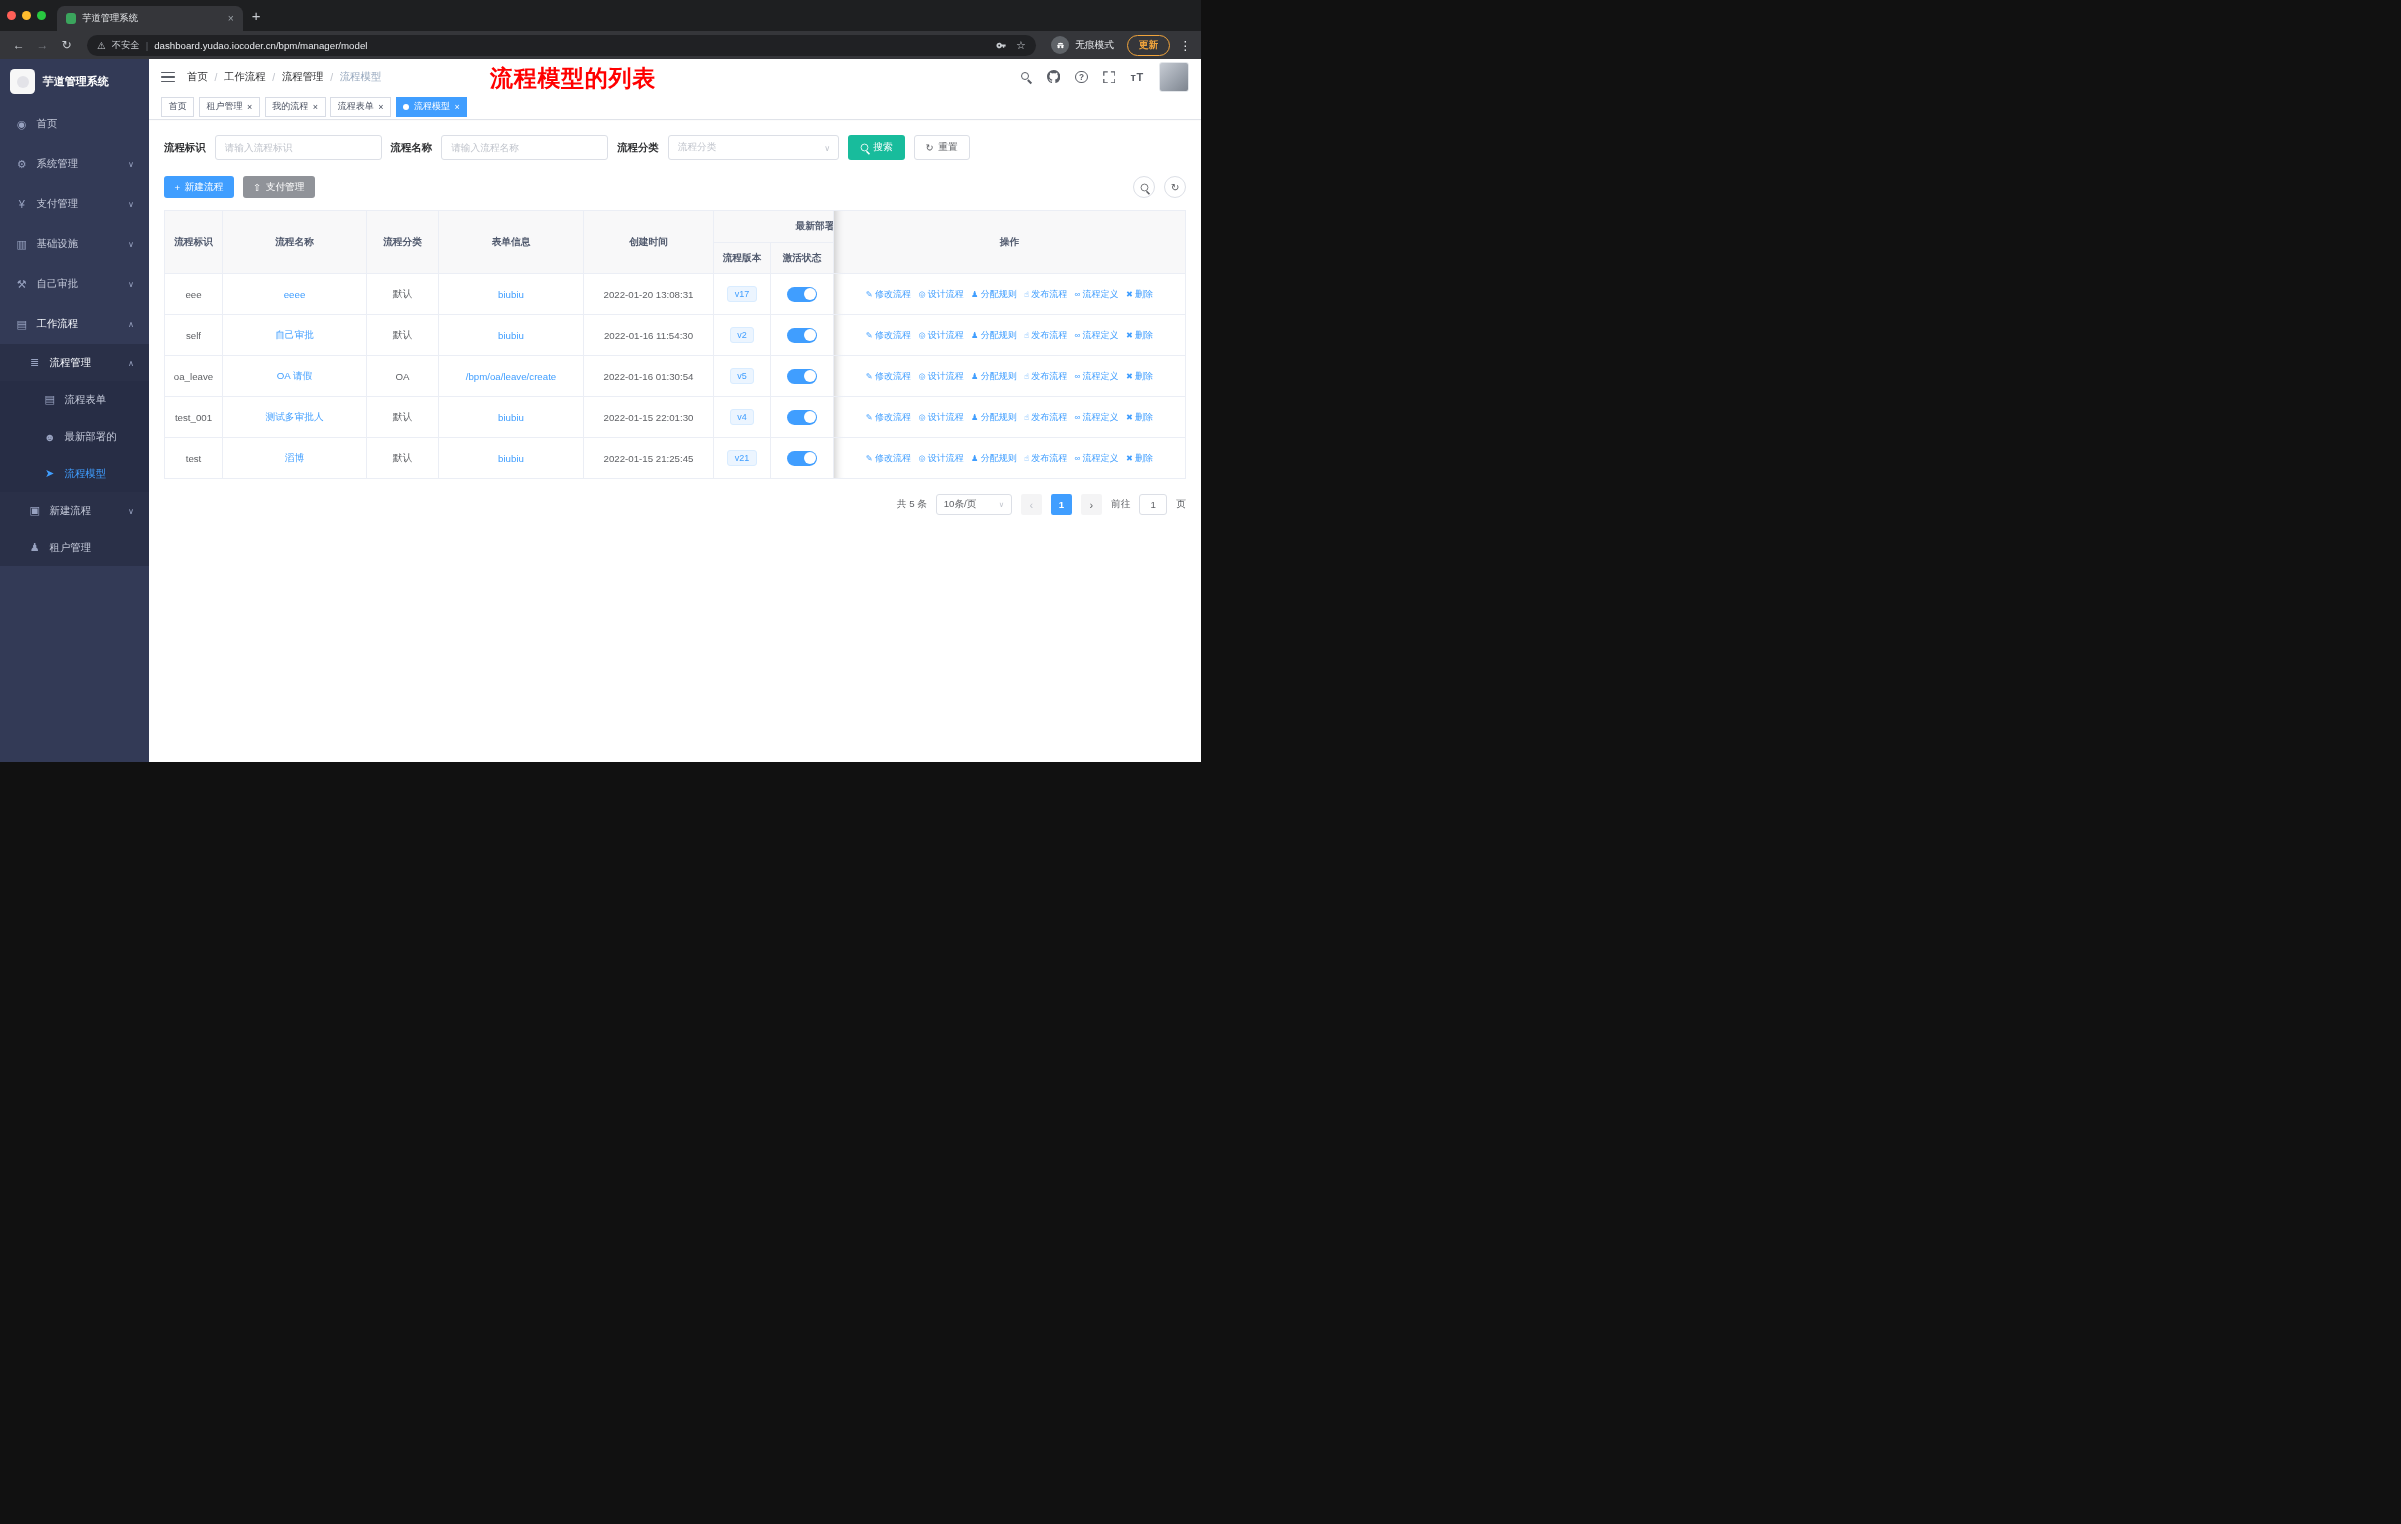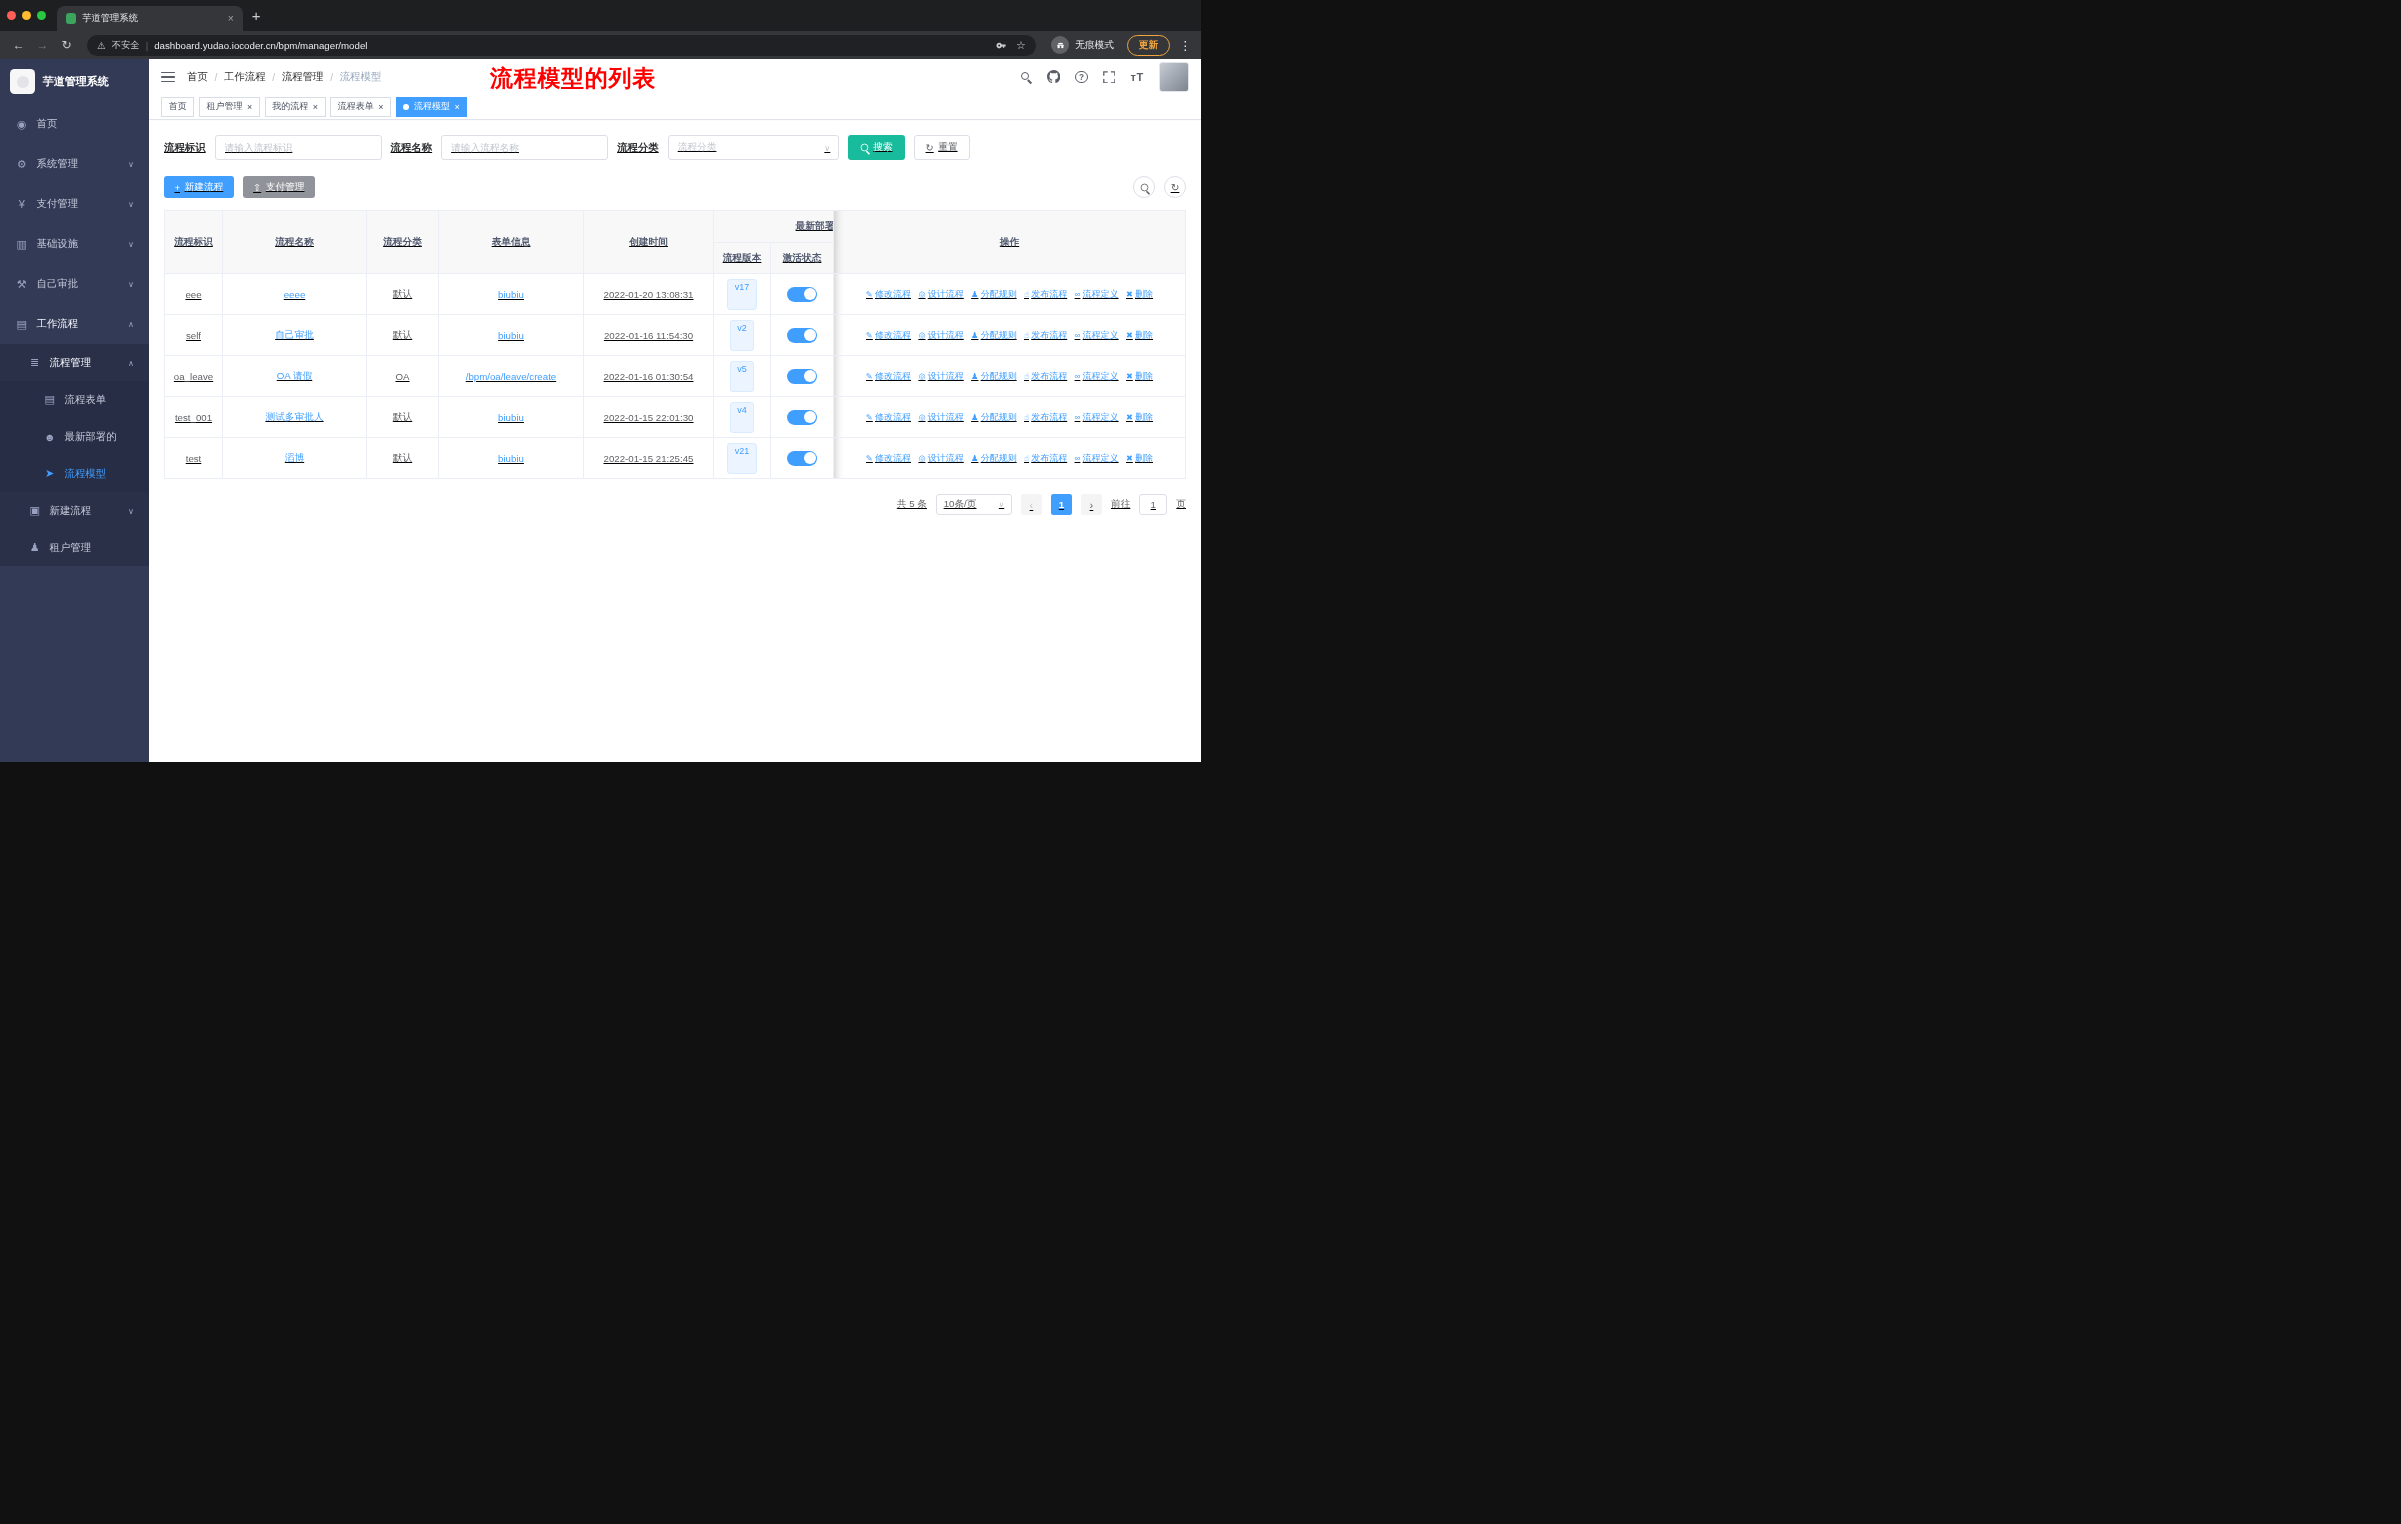--- a/index.html
+++ b/index.html
@@ -75,21 +75,21 @@
   .mag::after { content:""; position:absolute; width:4.5px; height:1.5px; background:currentColor; left:7px; top:7.8px; transform:rotate(45deg); transform-origin:left center; }
   .mag.small { width:9px; height:9px; transform:scale(.85); }
 
   .tagsbar { height:25px; display:flex; align-items:center; gap:4.5px; padding:0 12px; border-bottom:0.7px solid #e0e3e9; box-shadow:0 0.7px 1.5px rgba(0,0,0,.03); flex:none; }
   .vtab { height:19.4px; display:inline-flex; align-items:center; gap:4.5px; padding:0 6.7px; border:0.7px solid #d8dce5; background:#fff; font-size:9px; color:#495060; cursor:pointer; white-space:nowrap; }
   .vtab .x { font-size:9px; color:inherit; }
   .vtab.active { background:#409eff; border-color:#409eff; color:#fff; }
   .vtab .dot { width:6px; height:6px; border-radius:50%; background:#fff; }
 
   
-  .content { flex:1; padding:15px 15px 8px; overflow:hidden;text-decoration:underline; }
+  .content { flex:1; padding:15px 15px 8px; overflow:hidden; }
   .filters { display:flex; align-items:center; gap:9px; flex-wrap:nowrap; }
   .f-label { font-size:10.4px; font-weight:700; color:#303133; white-space:nowrap; }
   .f-input { width:167px; height:25px; border:0.7px solid #dcdfe6; border-radius:3px; padding:0 9px; font-size:9.7px; color:#606266; outline:none; background:#fff; }
   .f-input::placeholder { color:#c0c4cc; }
   .f-select { width:171px; height:25px; border:0.7px solid #dcdfe6; border-radius:3px; padding:0 7.4px 0 9px; font-size:9.7px; color:#c0c4cc; display:flex; align-items:center; justify-content:space-between; background:#fff; cursor:pointer; }
   .f-select .caret { color:#c0c4cc; font-size:8.2px; }
   .btn { height:25px; border-radius:3px; font-size:9.7px; display:inline-flex; align-items:center; gap:4.5px; padding:0 11px; border:0.7px solid transparent; cursor:pointer; background:#fff; }
   .btn-search { background:#18bc9c; color:#fff; }
   .btn-reset { border-color:#dcdfe6; color:#606266; }
 
@@ -104,21 +104,21 @@
   .tbl-wrap { margin-top:12px; }
   table { width:100%; border-collapse:collapse; table-layout:fixed; }
   th, td { border:0.7px solid #ebeef5; text-align:center; font-size:9.7px; color:#606266; padding:0 3px; }
   th { background:#f8f8f9; color:#515a6e; font-weight:700; height:31px; }
   td { height:41px; background:#fff; }
   .col-actions { box-shadow: inset 10.4px 0 9px -9px rgba(0,0,0,.22); }
   th.col-deploy { padding:0; }
   .dg-inner { width:100%; height:31px; display:flex; align-items:center; justify-content:flex-end; overflow:hidden; }
   .dg-inner span { white-space:nowrap; transform:translateX(11px); }
   .cell-link { color:#409eff; text-decoration:none; cursor:pointer; }
-  .vtag { display:inline-block; padding:0 6.7px; height:31px; line-height:15px; background:#ecf5ff; border:0.7px solid #d9ecff; border-radius:3px; color:#409eff; font-size:9px; }
+  .vtag { display:inline-block; padding:0 6.7px; height:16px; line-height:15px; background:#ecf5ff; border:0.7px solid #d9ecff; border-radius:3px; color:#409eff; font-size:9px; }
   .switch { display:inline-block; width:30px; height:15px; border-radius:7.4px; background:#409eff; position:relative; vertical-align:middle; cursor:pointer; }
   .switch::after { content:""; position:absolute; right:1.5px; top:1.5px; width:12px; height:12px; border-radius:50%; background:#fff; }
   .c-actions { white-space:nowrap; }
   .action-link { color:#409eff; font-size:9px; margin:0 3.7px; white-space:nowrap; text-decoration:none; cursor:pointer; }
   .action-link .ai { font-size:8.2px; margin-right:2.2px; }
 
   
   .pager { display:flex; align-items:center; justify-content:flex-end; gap:9px; margin-top:15px; font-size:9.7px; color:#606266; }
   .psel { width:76px; height:21px; border:0.7px solid #dcdfe6; border-radius:3px; display:flex; align-items:center; justify-content:space-between; padding:0 6.7px; cursor:pointer; background:#fff; }
   .psel .caret { color:#c0c4cc; font-size:7.4px; }

